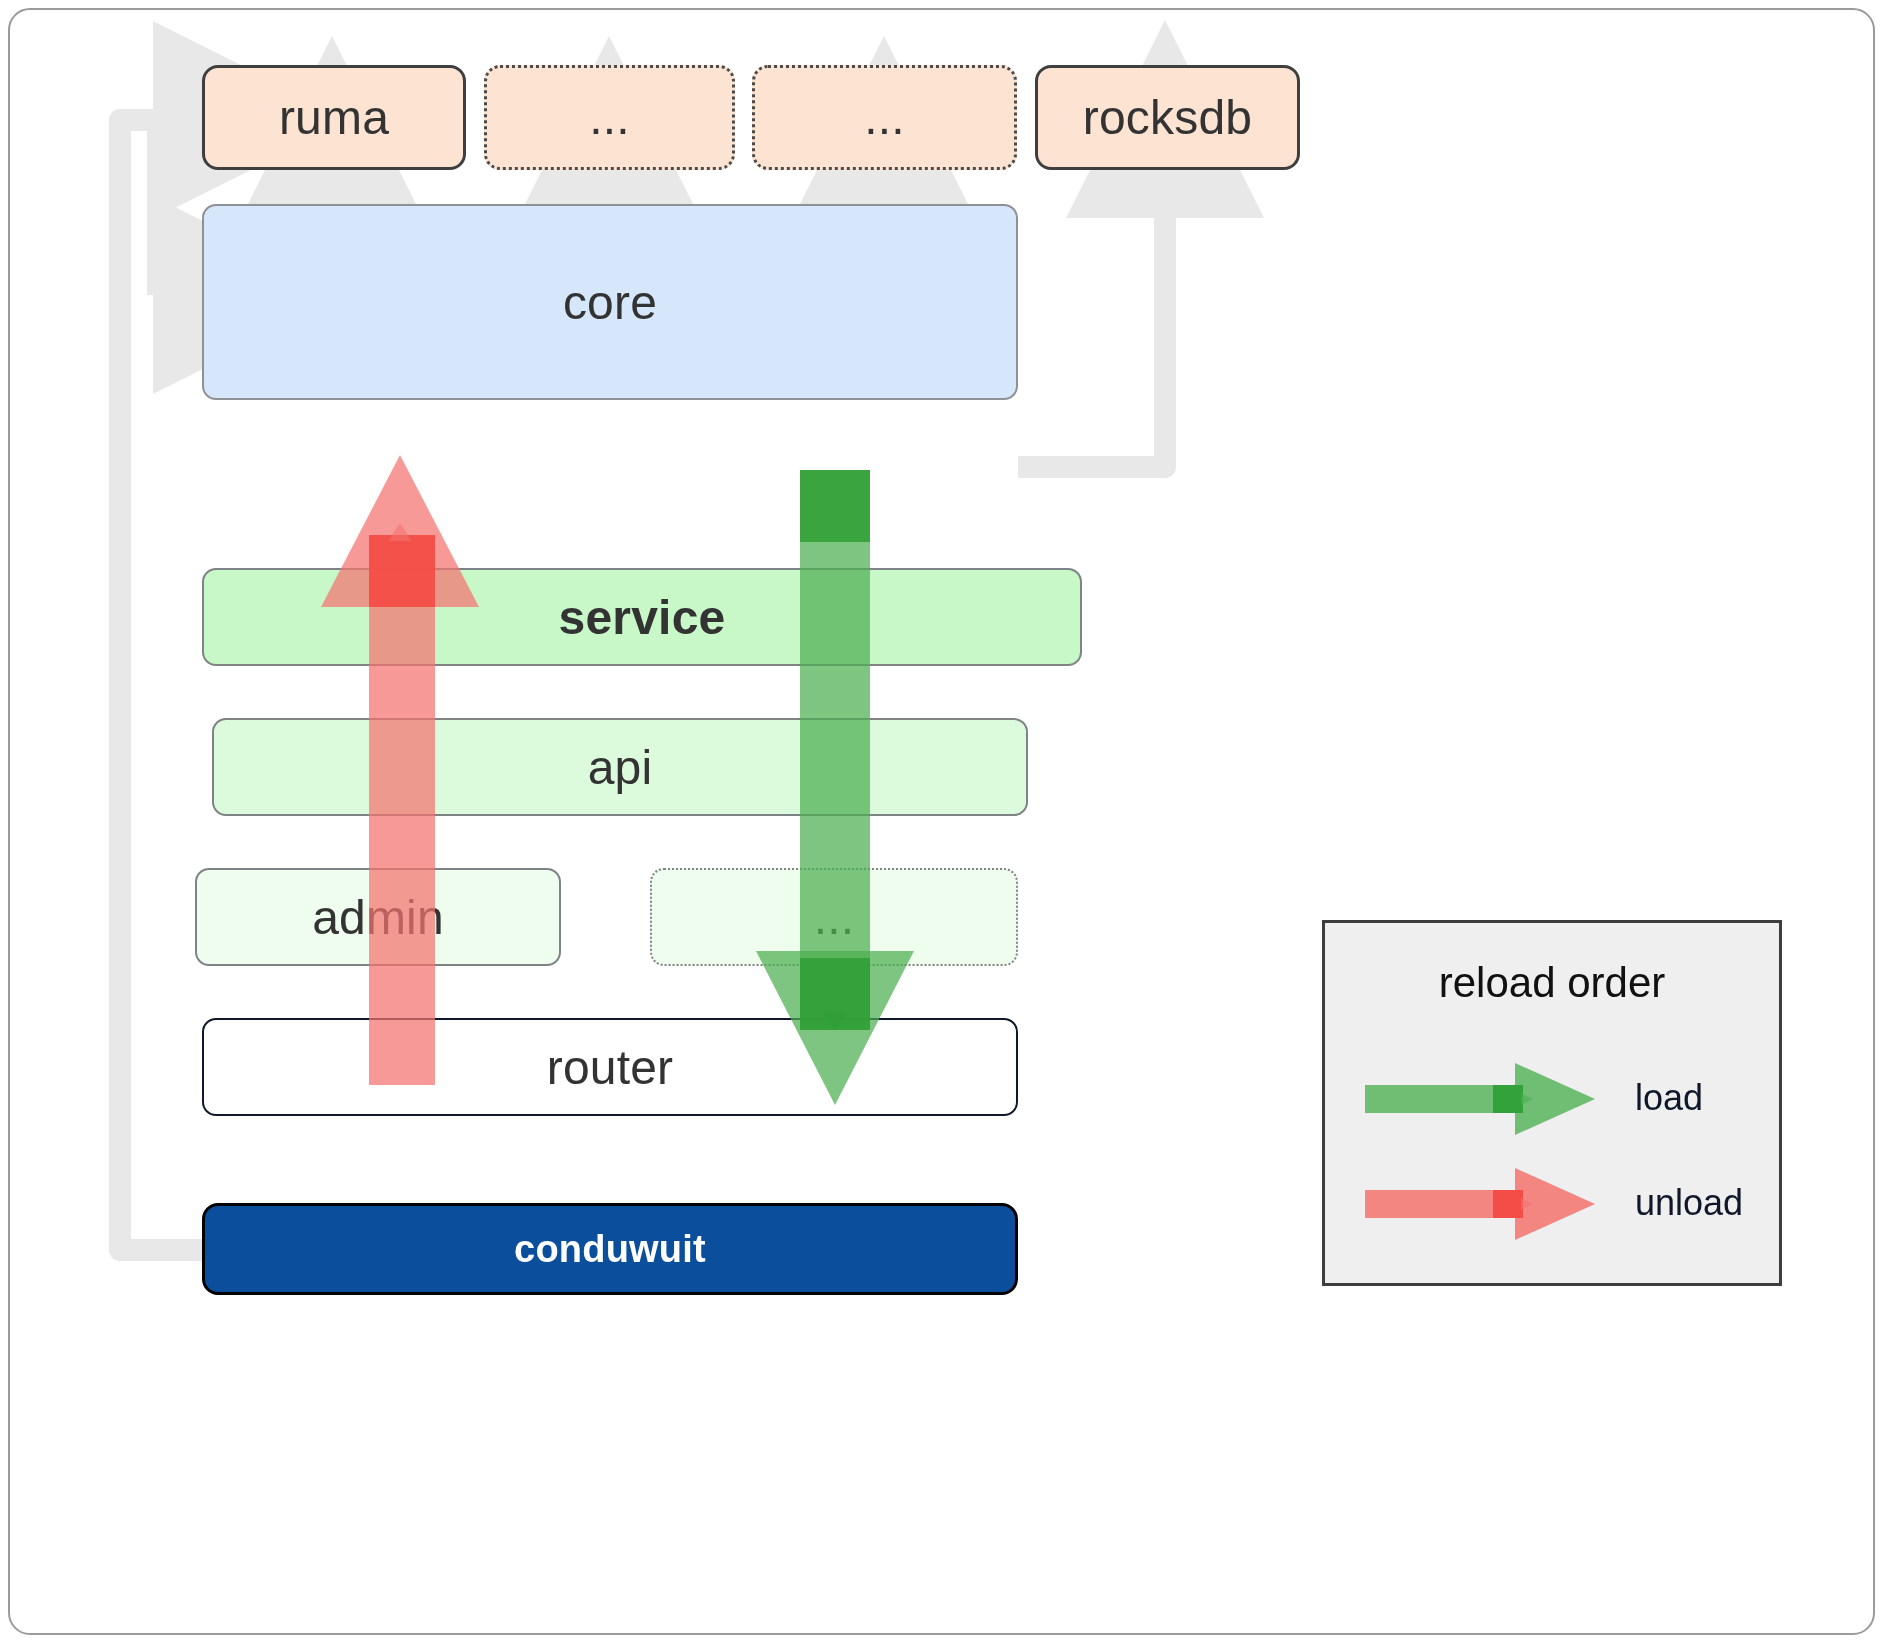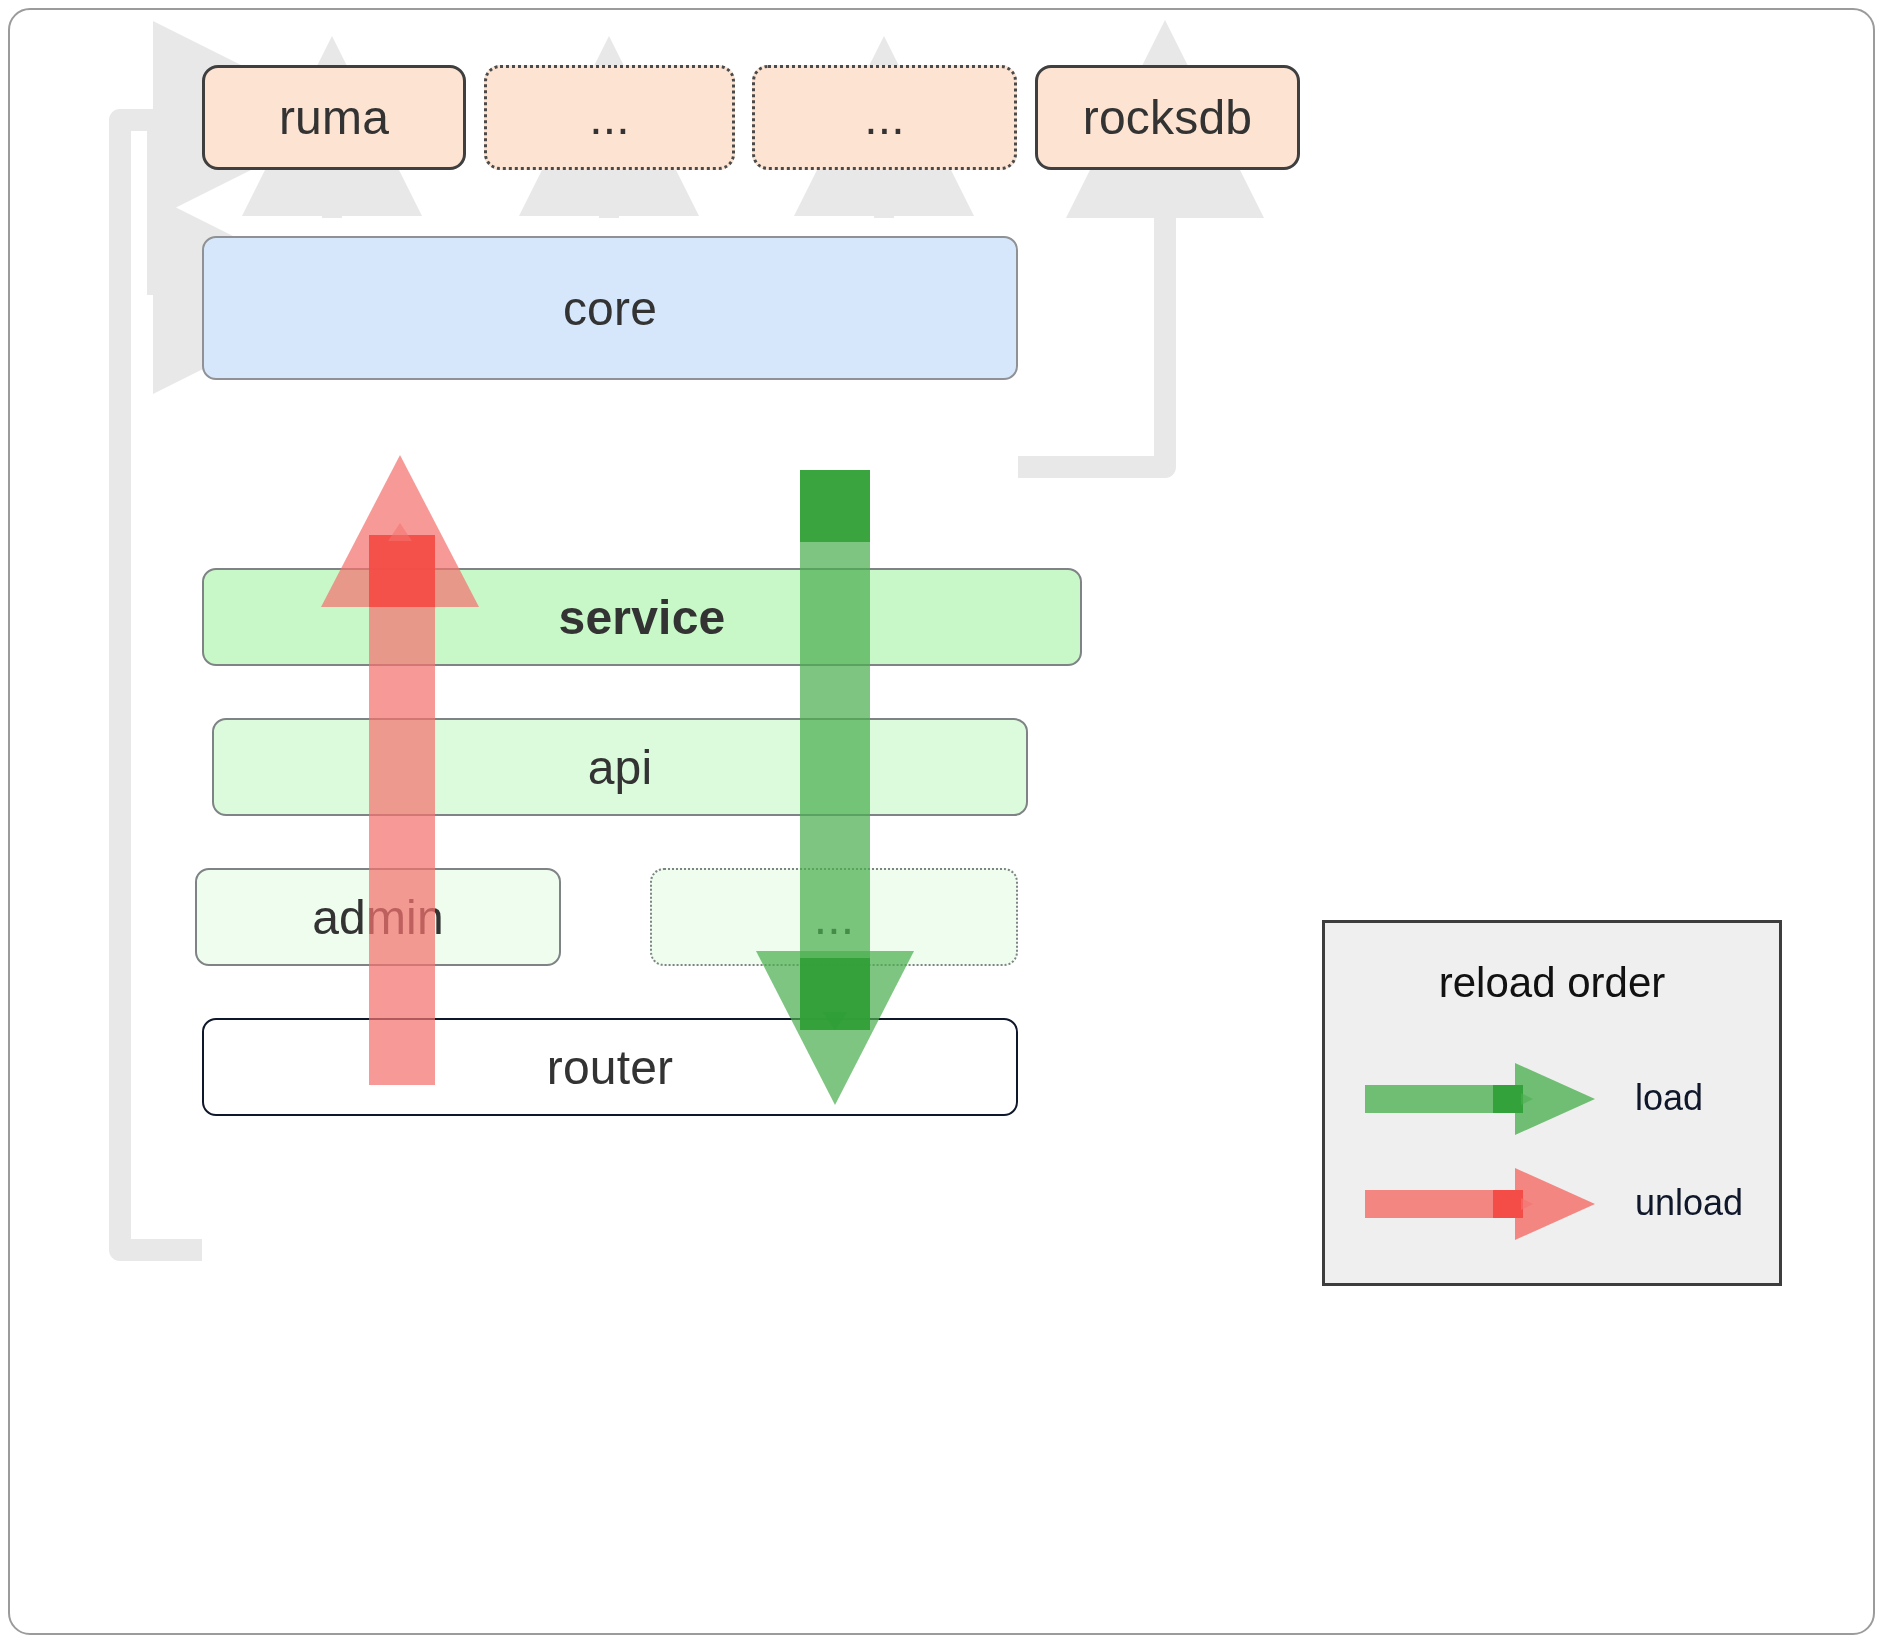--- a/index.html
+++ b/index.html
@@ -104,21 +104,21 @@
   <div class="node n-top dotted" style="left:484px;top:65px;width:251px;height:105px;">
     <span>...</span>
   </div>
   <div class="node n-top dotted" style="left:752px;top:65px;width:265px;height:105px;">
     <span>...</span>
   </div>
   <div class="node n-top" style="left:1035px;top:65px;width:265px;height:105px;">
     <span>rocksdb</span>
   </div>
 
-  <div class="node n-core" style="left:202px;top:236px;width:816px;height:144px;">
+  <div class="node n-core" style="left:202px;top:204px;width:816px;height:196px;">
     <span>core</span>
   </div>
 
 
   <div class="node n-service" style="left:202px;top:568px;width:880px;height:98px;font-weight:bold;">
     <span>service</span>
   </div>
 
   <div class="node n-api" style="left:212px;top:718px;width:816px;height:98px;">
     <span>api</span>
@@ -129,20 +129,23 @@
   </div>
 
   <div class="node n-dots" style="left:650px;top:868px;width:368px;height:98px;">
     <span>...</span>
   </div>
 
   <div class="node n-router" style="left:202px;top:1018px;width:816px;height:98px;">
     <span>router</span>
   </div>
 
+  <div class="node n-app" style="left:202px;top:1203px;width:816px;height:92px;">
+    <span>conduwuit</span>
+  </div>
 
   <svg id="bigarrows" viewBox="0 0 1883 1643" xmlns="http://www.w3.org/2000/svg">
 
     <g>
       <rect x="369" y="535" width="66" height="550" fill="#f4736f" opacity="0.72"></rect>
       <polygon points="400,455 479,607 321,607" fill="#f4736f" opacity="0.72"></polygon>
       <rect x="369" y="535" width="66" height="72" fill="#f4463f" opacity="0.80"></rect>
       <polygon points="400,523 412,541 388,541" fill="#f4736f" opacity="0.55"></polygon>
     </g>
 

